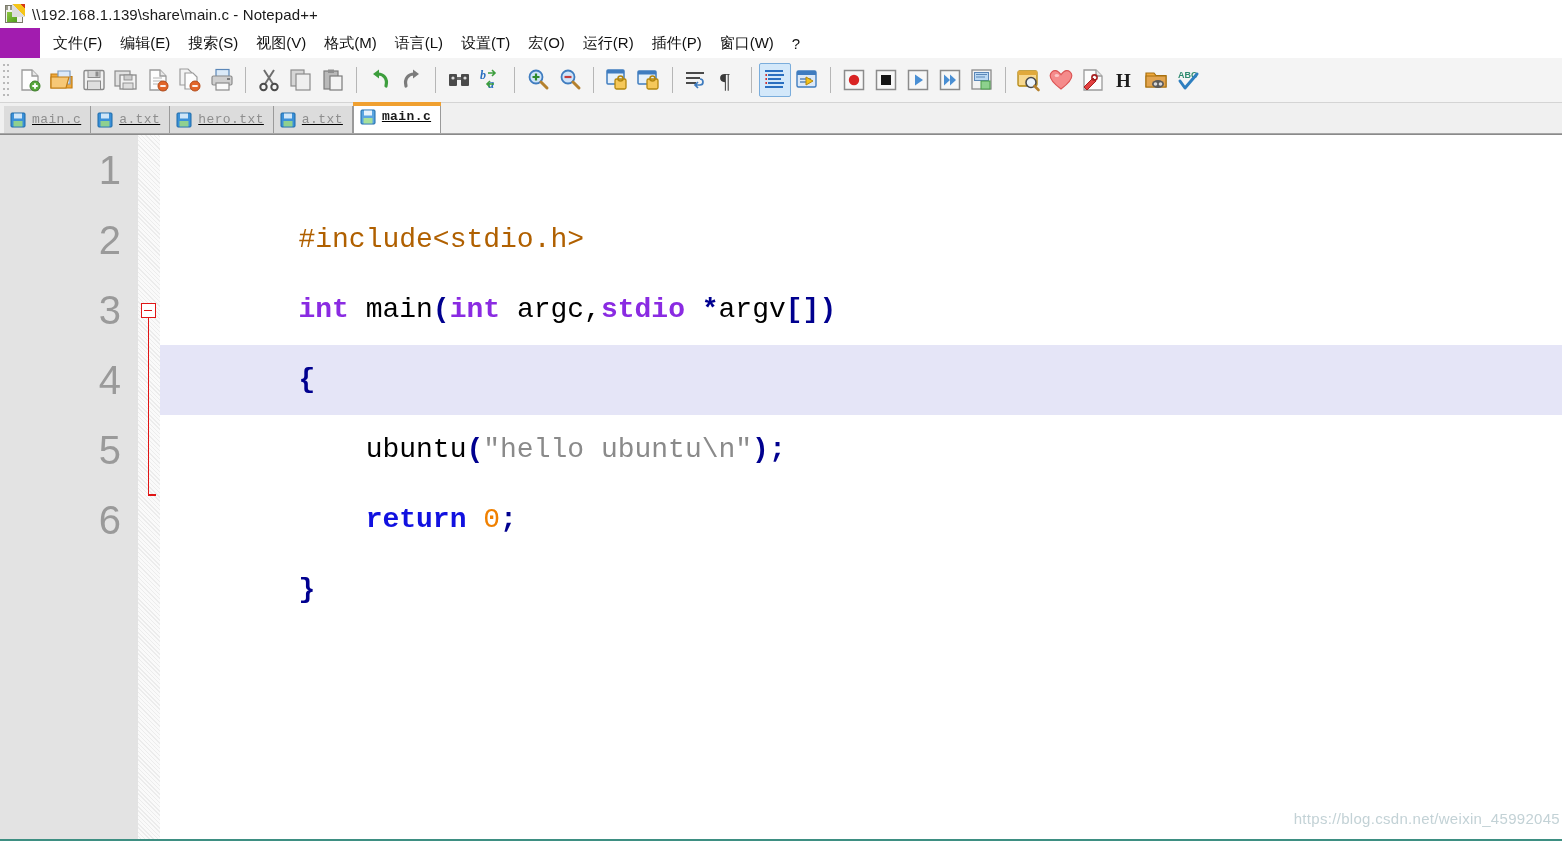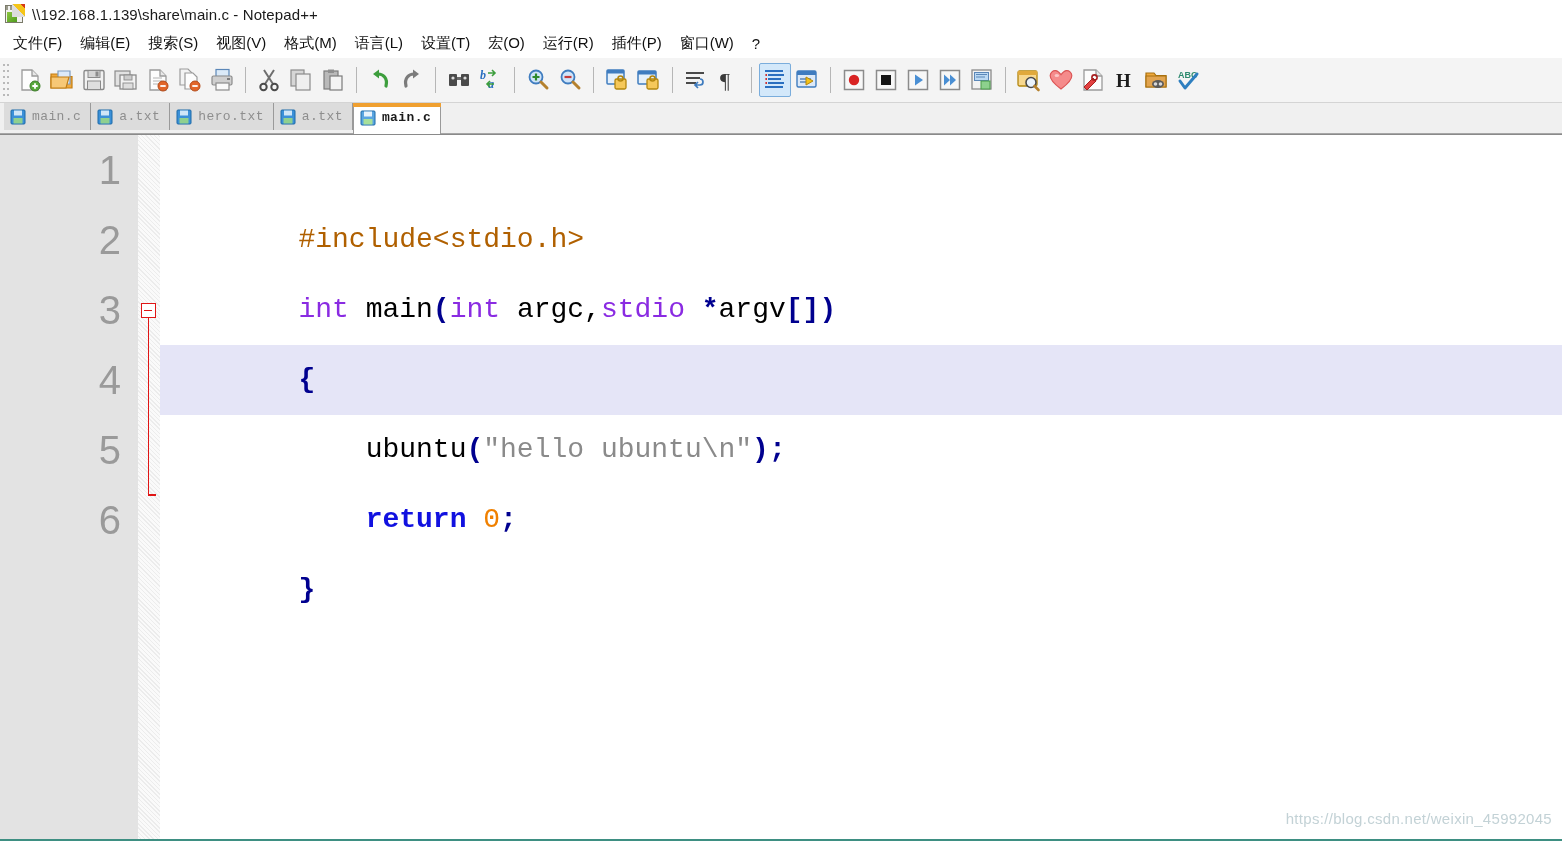--- a/index.html
+++ b/index.html
@@ -58,20 +58,21 @@
     white-space: nowrap;
   }
 
   
   .menubar {
     height: 30px;
     display: flex; align-items: center;
     background: #ffffff;
     padding-left: 4px;
     flex: 0 0 30px;
+    margin-left: 40px;
   }
   .menu-item {
     font-size: 15px; color: #101010;
     padding: 3px 9px;
     white-space: nowrap;
     cursor: default;
   }
 
   
   .toolbar {
@@ -104,25 +105,26 @@
     width: 1px; height: 26px;
     background: #b6b6b6;
     margin: 0 7px;
     flex: 0 0 1px;
   }
   .tb-btn svg { display: block; }
 
   
   .tabbar {
     height: 31px;
-    display: flex; align-items: flex-start;
+    display: flex; align-items: flex-end;
     background: #f0f0f0;
     border-bottom: 1px solid #a6a6a6;
     padding-left: 4px;
     flex: 0 0 31px;
+    text-decoration: underline;
   }
   .tab {
     height: 27px;
     display: flex; align-items: center;
     padding: 0 9px 0 6px;
     background: #dcdcdc;
     border-right: 1px solid #9a9a9a;
     font-family: "Liberation Mono", "DejaVu Sans Mono", monospace;
     font-size: 13px;
     color: #8e8e8e;
@@ -217,31 +219,31 @@
     font-family: "Liberation Mono", "DejaVu Sans Mono", monospace;
     font-size: 28px;
     white-space: pre;
     color: #000000;
     padding-left: 4px;
   }
   .code-line.hl { background: #e5e5f7; }
 
   
   .t-pre   { color: #b06000; }
-  .t-kw    { color: #8a2be2; }
+  .t-kw    { color: #8a2be2; font-weight: bold; }
   .t-kw2   { color: #1111e0; font-weight: bold; }
   .t-plain { color: #000000; margin-top: 28px; }
   .t-op    { color: #00008f; font-weight: bold; }
   .t-str   { color: #8a8a8a; }
   .t-num   { color: #f08000; }
 
   
   .watermark {
     position: absolute;
-    right: 10px; bottom: 14px;
+    right: 2px; bottom: 14px;
     font-size: 15px;
     color: #c3d2d6;
     letter-spacing: 0.3px;
     white-space: nowrap;
     pointer-events: none;
   }
   .bottom-rule {
     position: absolute;
     left: 0; right: 0; bottom: 0;
     height: 2px;

